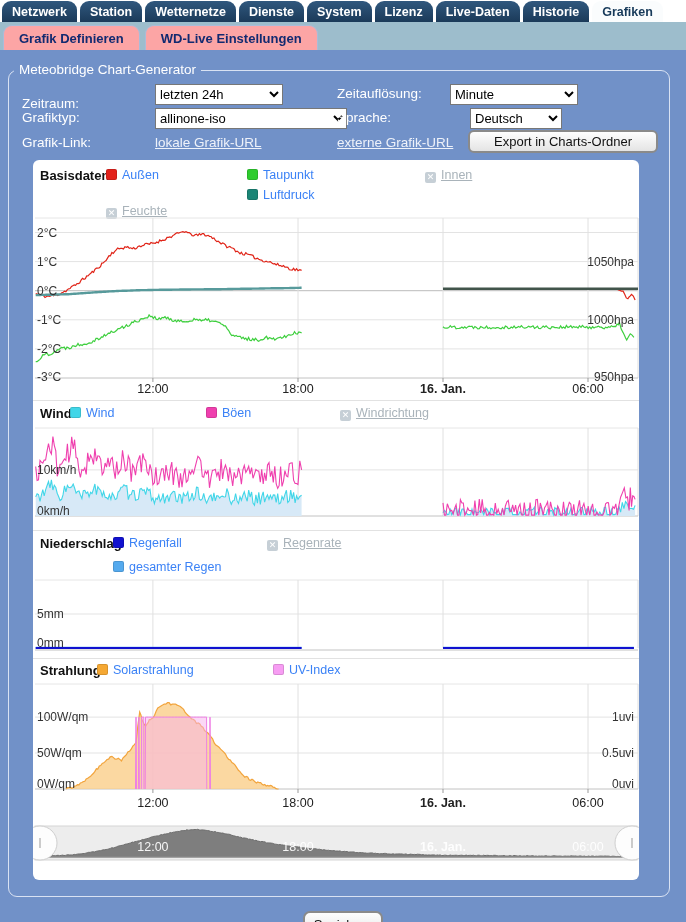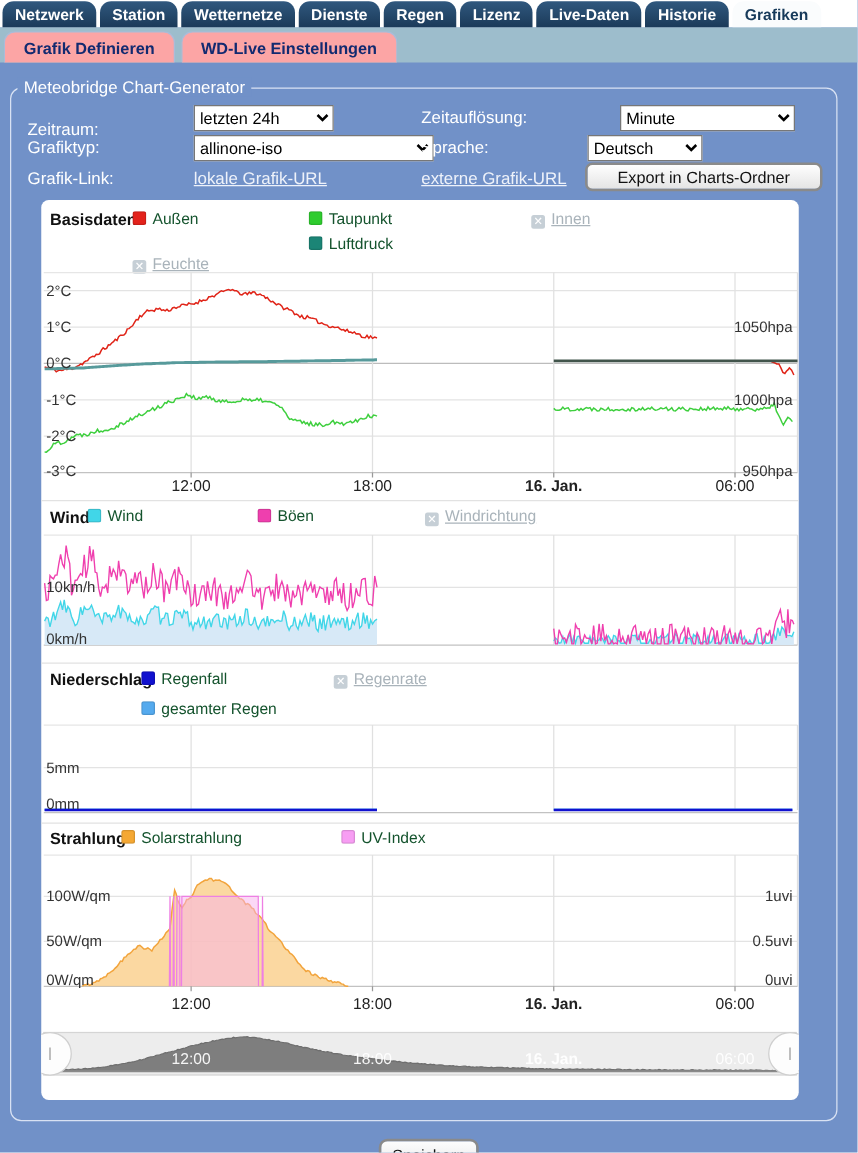--- a/index.html
+++ b/index.html
@@ -29,61 +29,61 @@
            border:1px solid #777;}
   .flink{position:absolute;color:#eef2fa;font-size:13.5px;text-decoration:underline;cursor:pointer;}
   .export-btn{position:absolute;left:468px;top:130px;font-size:13px;color:#111;
            background:linear-gradient(#fefefe,#e4e4e4);border:2px solid #8a8a8a;
            border-radius:6px;padding:2px 24px;cursor:pointer;
            font-family:"Liberation Sans","DejaVu Sans",sans-serif;}
   
   .panel{position:absolute;left:33px;top:160px;width:606px;height:720px;background:#fff;
          border-radius:6px;}
   .chart-title{position:absolute;left:7px;font-size:13px;font-weight:bold;color:#111;white-space:nowrap;}
-  .leg-item{position:absolute;font-size:12.5px;color:#14532d;white-space:nowrap;cursor:pointer;height:14px;}
+  .leg-item{position:absolute;font-size:12.5px;color:#3b82f6;white-space:nowrap;cursor:pointer;height:14px;}
   .leg-item .sq{display:inline-block;width:11px;height:11px;border-radius:2px;
                 vertical-align:-1px;margin-right:5px;border:1px solid rgba(0,0,0,0.12);box-sizing:border-box;}
   .leg-item.dis{color:#a9b3ba;text-decoration:underline;}
   .leg-item.dis .sq{background:#c6cfd6;border:none;color:#fff;font-size:9px;line-height:11px;
                 text-align:center;font-weight:bold;}
   .divider{position:absolute;left:0;width:606px;height:0;border-top:1px solid #e2e2e2;}
   svg{position:absolute;left:0;display:block;}
   .save-btn{position:absolute;left:303px;top:911px;width:80px;height:26px;font-size:13px;
            background:linear-gradient(#fdfdfd,#e6e6e6);border:2px solid #8a8a8a;border-radius:7px;
            color:#111;font-family:"Liberation Sans","DejaVu Sans",sans-serif;cursor:pointer;}
 </style>
 </head>
 <body>
 
 <div class="topbar" id="topbar">
     <div class="navtab">Netzwerk</div>
     <div class="navtab">Station</div>
     <div class="navtab">Wetternetze</div>
     <div class="navtab">Dienste</div>
-    <div class="navtab">Regen</div>
+    <div class="navtab">System</div>
     <div class="navtab">Lizenz</div>
     <div class="navtab">Live-Daten</div>
     <div class="navtab">Historie</div>
     <div class="navtab active">Grafiken</div>
   </div>
 
 <div class="subbar" id="subbar">
     <div class="subtab">Grafik Definieren</div>
     <div class="subtab">WD-Live Einstellungen</div>
   </div>
 
 <div class="fieldset"></div>
 <span class="fieldset-legend">Meteobridge Chart-Generator</span>
 
 <span class="flabel" style="left:22px;top:96px">Zeitraum:</span>
-<select class="fselect" style="left:155px;top:84px;width:112px">
+<select class="fselect" style="left:155px;top:84px;width:128px">
   <option selected="">letzten 24h</option>
 </select>
 <span class="flabel" style="left:337px;top:86px">Zeitauflösung:</span>
-<select class="fselect" style="left:496px;top:84px;width:140px">
+<select class="fselect" style="left:450px;top:84px;width:128px">
   <option selected="">Minute</option>
 </select>
 
 <span class="flabel" style="left:22px;top:110px">Grafiktyp:</span>
 <select class="fselect" style="left:155px;top:108px;width:192px">
   <option selected="">allinone-iso</option>
 </select>
 <span class="flabel" style="left:337px;top:110px">Sprache:</span>
 <select class="fselect" style="left:470px;top:108px;width:92px">
   <option selected="">Deutsch</option>

